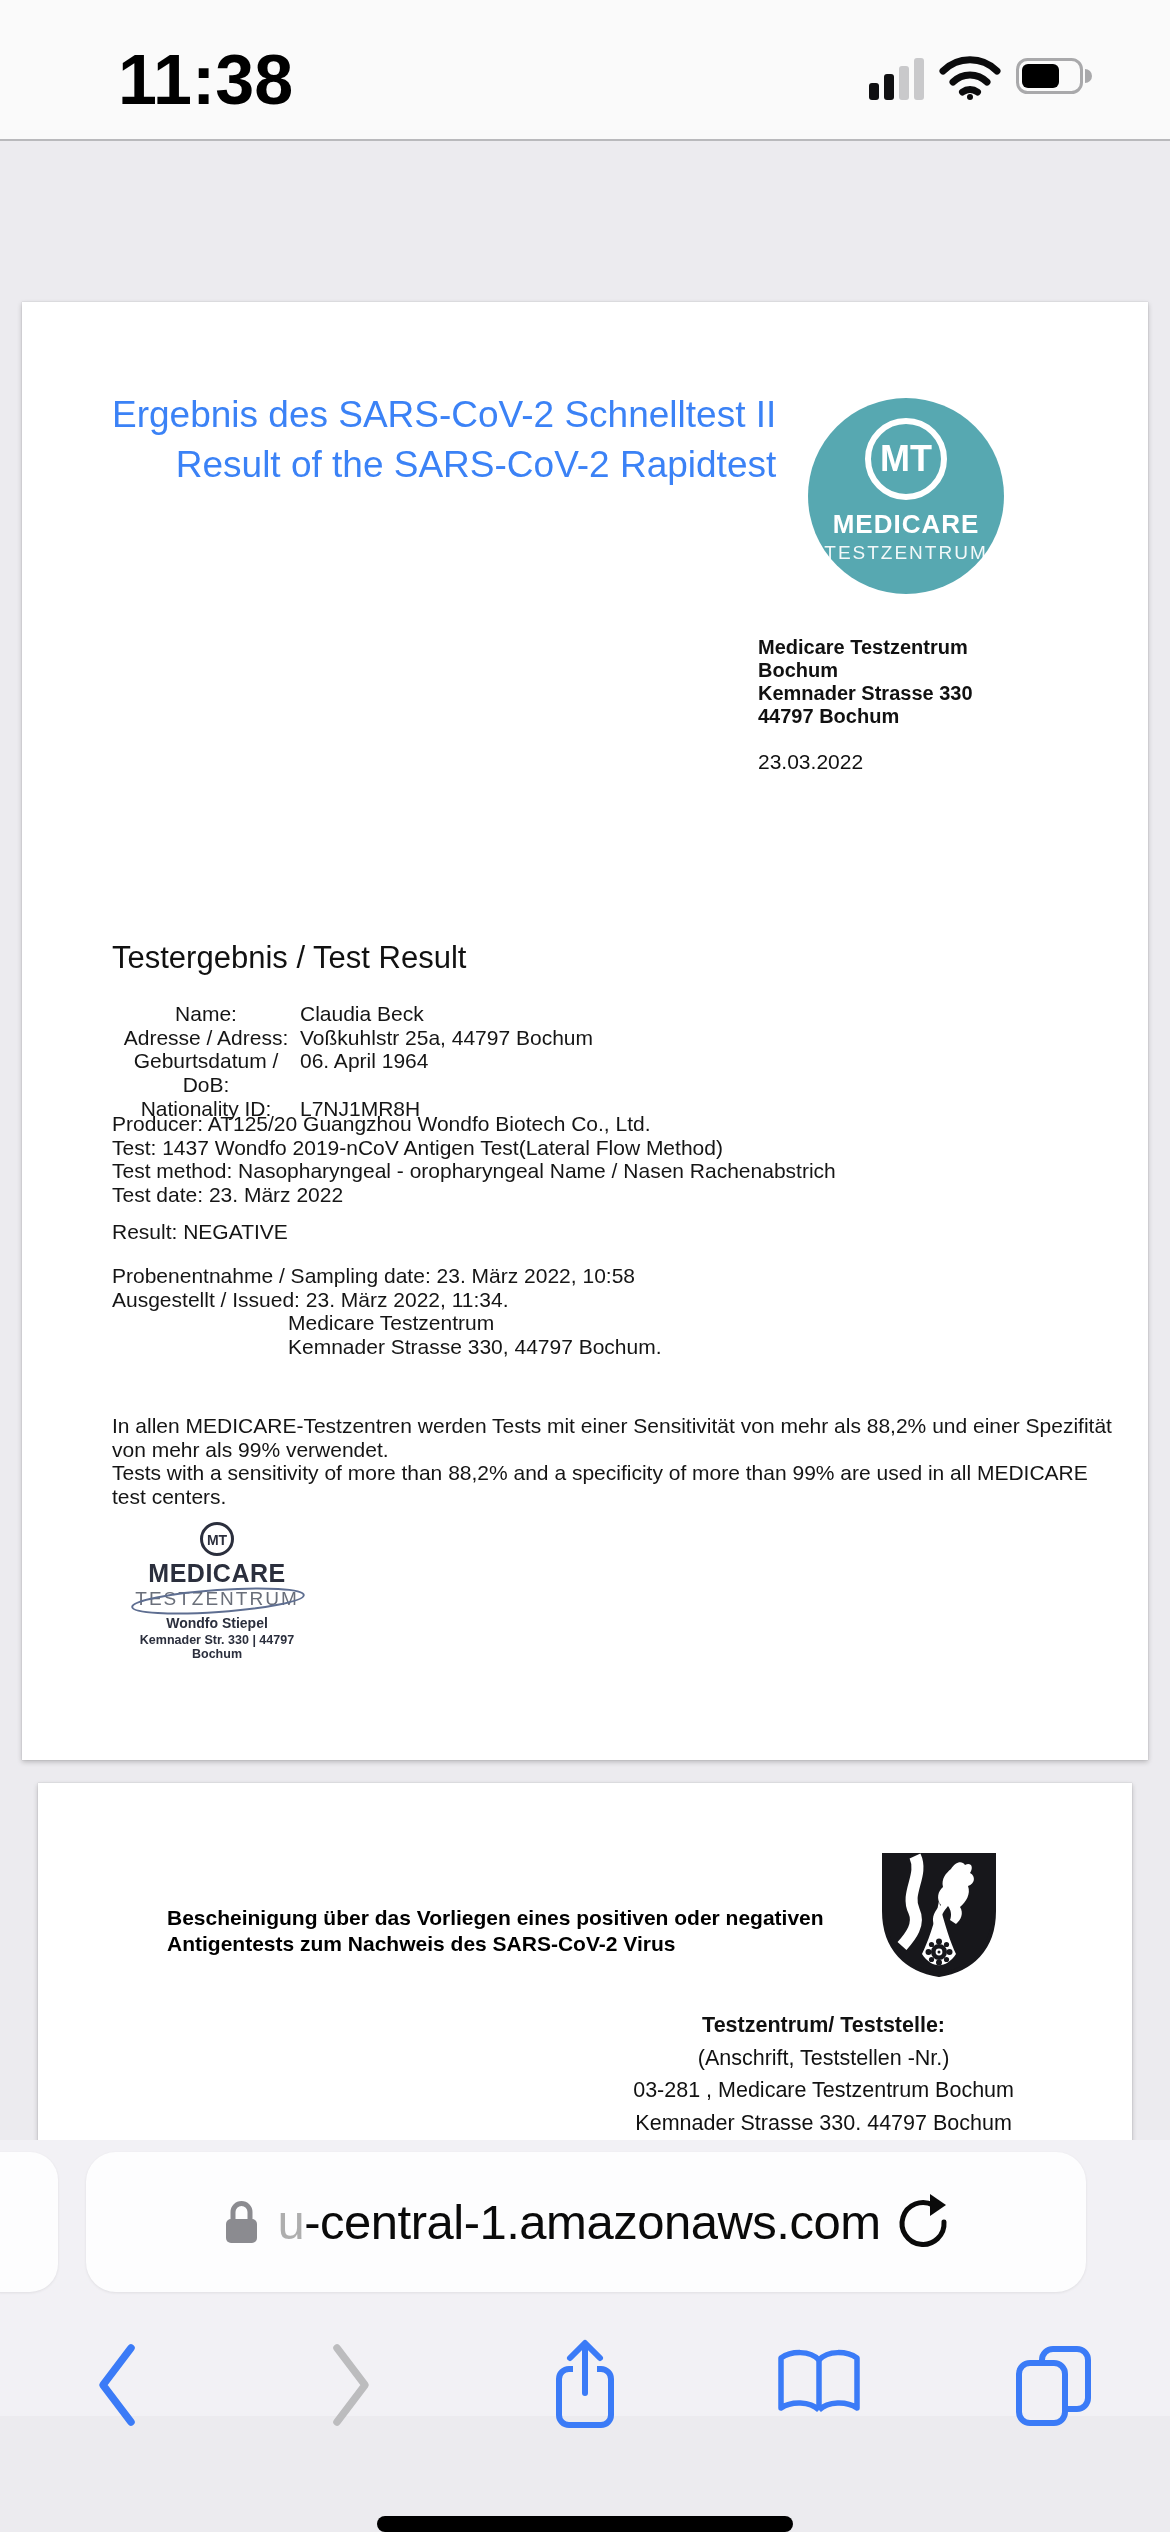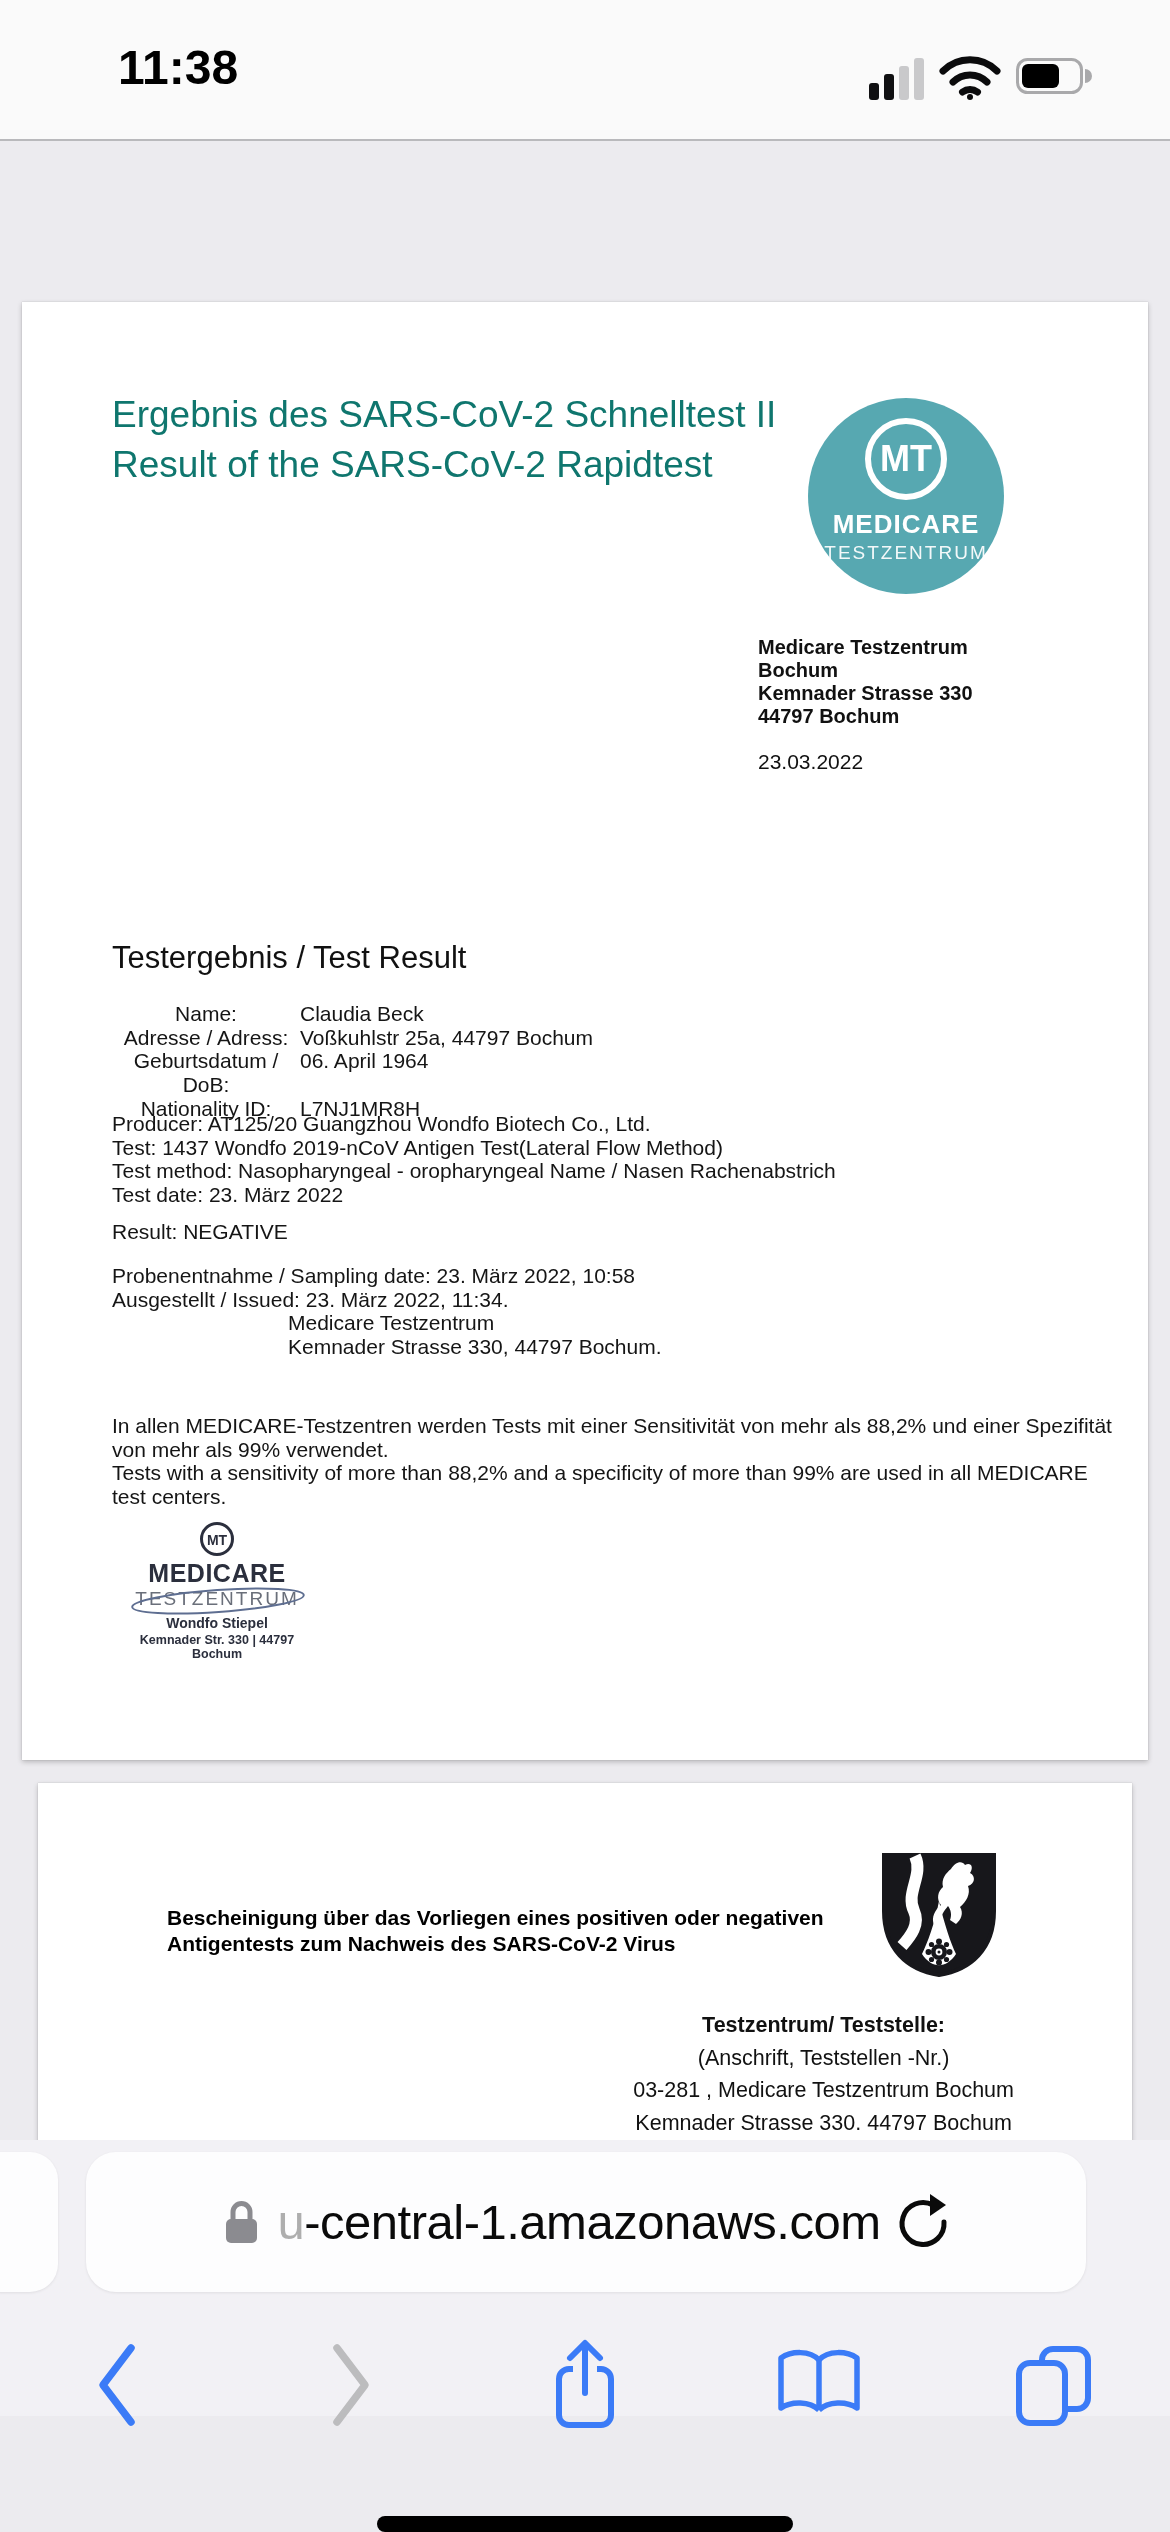--- a/index.html
+++ b/index.html
@@ -10,37 +10,37 @@
     font-family:"Liberation Sans", sans-serif;
     color:#111;
   }
   
   .status-bar {
     position:absolute; left:0; top:0; width:1170px; height:141px;
     background:#fafafa; border-bottom:2px solid #b9b9bc;
   }
   .status-time {
     position:absolute; left:118px; top:40px;
-    font-size:48px; font-weight:700; letter-spacing:0px; color:#000;
+    font-size:70px; font-weight:700; letter-spacing:0px; color:#000;
   }
   .status-icons { position:absolute; right:78px; top:52px; display:flex; align-items:center; gap:14px; }
   .sig { display:flex; align-items:flex-end; gap:5px; height:44px; }
   .sig i { display:block; width:10px; border-radius:3px; }
   .sig .b1 { height:17px; background:#101012; }
   .sig .b2 { height:26px; background:#101012; }
   .sig .b3 { height:34px; background:#c9c9cb; }
   .sig .b4 { height:42px; background:#c9c9cb; }
   
   .page {
     position:absolute; background:#fff;
     box-shadow:0 2px 5px rgba(0,0,0,.22), 0 0 1px rgba(0,0,0,.2);
   }
   .page1 { left:22px; top:302px; width:1126px; height:1458px; }
   .page2 { left:38px; top:1783px; width:1094px; height:377px; }
-  .doc-title { position:absolute; left:90px; top:88px; font-size:37px; line-height:50px; color:#0f766e; }
+  .doc-title { position:absolute; left:90px; top:88px; font-size:37px; line-height:50px; color:#3b82f6;text-align:right; }
   
   .mt-logo {
     position:absolute; left:786px; top:96px; width:196px; height:196px;
     border-radius:50%; background:#57a8b1; color:#fff; text-align:center;
   }
   .mt-ring {
     width:82px; height:82px; border:6px solid #fff; border-radius:50%;
     margin:20px auto 0; line-height:70px; font-size:36px; font-weight:700;
   }
   .mt-name { font-size:26px; font-weight:700; letter-spacing:1px; margin-top:9px; }

